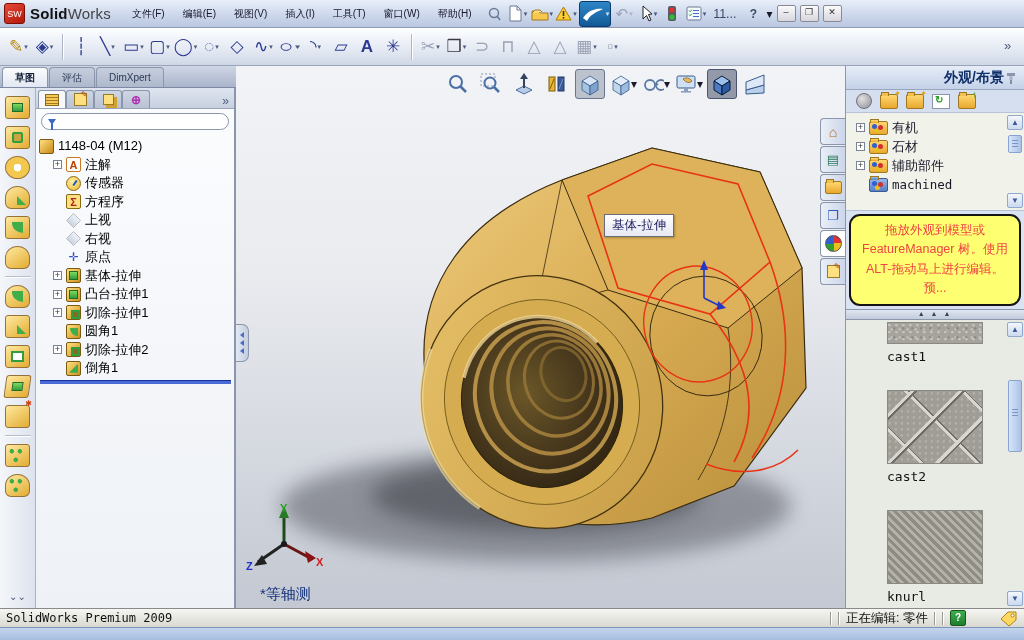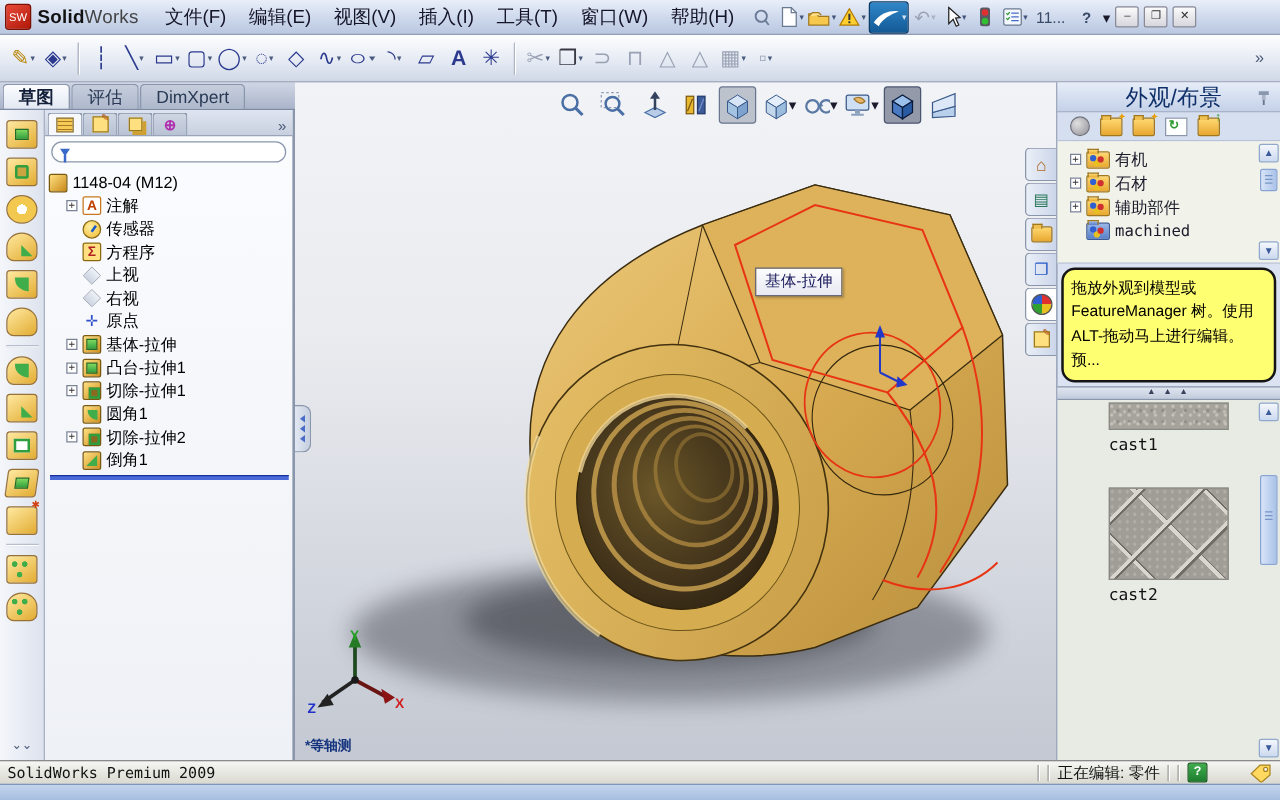--- a/index.html
+++ b/index.html
@@ -10,21 +10,21 @@
 
   
   #titlebar{left:0;top:0;width:1024px;height:28px;display:flex;align-items:center;
     background:linear-gradient(180deg,#e9eff9 0%,#cdd8ec 55%,#b9c7e0 100%);
     border-bottom:1px solid #8e9cb8;box-sizing:border-box;padding:0 4px;gap:2px}
   .logo-cube{width:19px;height:19px;background:linear-gradient(145deg,#e84a3a,#b01808);
     border:1px solid #7a1004;border-radius:3px;color:#fff;font-weight:normal;font-size:9px;
     display:flex;align-items:center;justify-content:center;margin-right:3px}
   .logo-text{font-size:15px;letter-spacing:.2px;margin-right:10px}
   .logo-text b{color:#111}.logo-text span{color:#444;font-weight:normal}
-  .menu-item{padding:2px 9px;font-size:15px;color:#15152a;cursor:default;border-radius:2px}
+  .menu-item{padding:2px 9px;font-size:10px;color:#15152a;cursor:default;border-radius:2px}
   .tbi{height:22px;min-width:22px;display:flex;align-items:center;justify-content:center;
     border-radius:3px;color:#3a4a66}
   .tbi .dd{font-size:7px;color:#44547a;margin-left:1px}
   .swoosh{background:linear-gradient(180deg,#2f86c8,#135a96);border:1px solid #0a3a66;width:30px;height:24px}
   .winbtn{width:17px;height:15px;margin-left:2px;border:1px solid #8a8a96;border-radius:2px;
     background:linear-gradient(#fbfbfb,#d6d6dd);font-size:9px;line-height:13px;text-align:center;color:#333}
   .gray-glyph{color:#9aa2b4;font-size:15px}
 
   
   #toolbar2{left:0;top:28px;width:1024px;height:38px;display:flex;align-items:center;
@@ -34,21 +34,21 @@
   .tb2 .glyph{font-size:17px;line-height:28px}
   .tb2 .dd{font-size:7px;color:#4a5a7e;margin-left:1px}
   .tb2.sep{min-width:1px;width:1px;height:26px;background:#aeb6c6;border-right:1px solid #fff;margin:0 4px;pointer-events:none}
   .c-blue{color:#2b3a8f}.c-gray{color:#9aa2b4}.c-gold{color:#b8860b}.c-dark{color:#3a3a44}
   .bold{font-weight:bold}.wide{transform:scaleX(1.45)}
   #tb2-overflow{margin-left:auto;color:#4a5a7a;font-size:13px;padding-right:4px}
 
   
   #cmd-tabs{left:0;top:66px;width:236px;height:22px;display:flex;align-items:flex-end;
     background:linear-gradient(180deg,#cfd6e5,#aab4ca);border-bottom:1px solid #7e8aa4;box-sizing:border-box;padding:0 2px;gap:1px}
-  .ctab{height:19px;padding:0 12px;font-size:14px;line-height:19px;color:#2a3a55;
+  .ctab{height:19px;padding:0 12px;font-size:10px;line-height:19px;color:#2a3a55;
     background:linear-gradient(#c6cedd,#aeb8cc);border:1px solid #8a96ac;border-bottom:0;border-radius:4px 4px 0 0}
   .ctab.active{background:linear-gradient(#fbfcfe,#e2e8f2);color:#131f38;font-weight:bold}
 
   
   #features-strip{left:0;top:88px;width:36px;height:520px;
     background:linear-gradient(90deg,#f4f6fa,#dde3ee);border-right:1px solid #aab2c4;
     box-sizing:border-box;display:flex;flex-direction:column;align-items:center;padding-top:8px;gap:7px}
   .lsi{width:23px;height:21px;border-radius:3px;position:relative;
     background:linear-gradient(145deg,#ffe9a0,#e2ac32);border:1px solid #97713a}
   .lsi::after{content:"";position:absolute}
@@ -118,21 +118,21 @@
 
   
   #viewport{left:236px;top:66px;width:609px;height:542px;
     background:linear-gradient(180deg,#f2f3f6 0%,#e9ebef 38%,#c3c8d2 100%);overflow:hidden}
   #hud{left:207px;top:3px;display:flex;gap:3px;position:absolute}
   .hud-btn{width:28px;height:28px;display:flex;align-items:center;justify-content:center;border-radius:3px;border:1px solid transparent}
   .hud-btn.pressed{background:rgba(125,135,155,.45);border-color:#6a7690}
   .hud-btn.pressed-dark{background:rgba(70,80,105,.55);border-color:#4a5670}
   #vp-tooltip{left:368px;top:148px;position:absolute;padding:2px 7px;font-size:12.5px;color:#1c1c5e;
     background:linear-gradient(#fdfdfe,#e7e9f2);border:1px solid #6a6a7a;box-shadow:1px 1px 2px rgba(0,0,0,.25)}
-  #view-label{left:8px;bottom:4px;position:absolute;font-weight:bold;font-size:11px;color:#14337e}
+  #view-label{left:24px;bottom:4px;position:absolute;font-weight:normal;font-size:15px;color:#14337e}
   #splitter-handle{left:0;top:258px;width:12px;height:36px;position:absolute;
     background:linear-gradient(90deg,#e3e8f2,#c4cedf);border:1px solid #8a96ac;border-left:0;border-radius:0 7px 7px 0;
     display:flex;flex-direction:column;align-items:center;justify-content:center;gap:2px}
   #splitter-handle i{width:0;height:0;border-top:3px solid transparent;border-bottom:3px solid transparent;border-right:4px solid #4a6ac8}
   #triad{left:6px;bottom:28px;position:absolute}
 
   
   #task-tabs{left:820px;top:118px;width:25px;position:absolute;display:flex;flex-direction:column;gap:1px}
   .ttab{width:25px;height:27px;box-sizing:border-box;border:1px solid #8a96ac;border-right:0;border-radius:4px 0 0 4px;
     background:linear-gradient(90deg,#eaeff7,#ccd6ea);display:flex;align-items:center;justify-content:center}
@@ -140,42 +140,42 @@
   .sphere{width:15px;height:15px;border-radius:50%;border:1px solid #555;
     background:conic-gradient(#e03030 0 90deg,#e8c020 90deg 180deg,#30a030 180deg 270deg,#3060d0 270deg 360deg)}
   .mini-folder{width:15px;height:11px;background:linear-gradient(#ffd870,#e8a830);border:1px solid #a07820;border-radius:2px;position:relative}
   .mini-folder::before{content:"";position:absolute;left:0;top:-3px;width:6px;height:3px;background:#f0c050;border:1px solid #a07820;border-bottom:0}
 
   
   #task-pane{left:845px;top:66px;width:179px;height:542px;box-sizing:border-box;
     background:#dbe3f2;border-left:1px solid #8a96ac;display:flex;flex-direction:column}
   #tp-header{height:24px;background:linear-gradient(#e6edf8,#c4d1e8);border-bottom:1px solid #9aa6bc;
     display:flex;align-items:center;padding:0 6px 0 28px;box-sizing:border-box}
-  #tp-title{font-weight:normal;font-size:18px;color:#10306a;flex:1;text-align:center}
+  #tp-title{font-weight:bold;font-size:14px;color:#10306a;flex:1;text-align:right}
   #tp-toolbar{height:22px;display:flex;align-items:center;gap:8px;padding:0 10px;background:#d6dff0;border-bottom:1px solid #b6c2d8}
   .tpico{width:16px;height:13px;position:relative}
   .tp-globe{width:14px;height:14px;border-radius:50%;background:radial-gradient(circle at 35% 35%,#e0e0e0,#8f8f98);border:1px solid #70707a}
   .tp-folder{background:linear-gradient(#ffd870,#e8a830);border:1px solid #a07820;border-radius:2px}
   .tp-folder::before{content:"";position:absolute;left:0;top:-3px;width:6px;height:3px;background:#f0c050;border:1px solid #a07820;border-bottom:0}
   .tp-star::after{content:"✦";position:absolute;right:-4px;top:-6px;color:#e8a000;font-size:8px}
   .tp-doc{background:#fff;border:1px solid #8a96ac}
   .tp-doc::after{content:"↻";position:absolute;left:2px;top:-1px;color:#2a9a2a;font-weight:bold;font-size:10px}
   .tp-up::after{content:"↑";position:absolute;right:-2px;top:-6px;color:#2a9a2a;font-weight:bold;font-size:10px}
   #tp-tree{height:98px;background:#f1f2ea;border-bottom:1px solid #b6c2d8;position:relative;
     padding:5px 0 0 10px;box-sizing:border-box;font-size:13px}
   .tprow{display:flex;align-items:center;gap:4px;height:19px;white-space:nowrap}
   .i-folder,.i-folder-blue{width:17px;height:12px;flex:none;border-radius:2px;position:relative;
     background:linear-gradient(#ffd870,#e8a830);border:1px solid #a07820}
   .i-folder-blue{background:linear-gradient(#9ab8e8,#5880c8);border-color:#3a5a98}
   .i-folder::before,.i-folder-blue::before{content:"";position:absolute;left:0;top:-3px;width:7px;height:3px;background:inherit;border:1px solid #a07820;border-bottom:0}
   .i-folder::after,.i-folder-blue::after{content:"";position:absolute;left:2px;top:2px;width:5px;height:5px;border-radius:50%;background:#3060d0;
     box-shadow:6px 1px 0 #d03030,3px 4px 0 #e8c020}
   .latin{font-family:"DejaVu Sans Mono",monospace;font-size:12.5px}
   #tp-tooltip{margin:3px 3px;background:#ffff72;border:2px solid #151515;border-radius:11px;
-    padding:5px 6px;font-size:12.5px;line-height:1.55;color:#000000;}
+    padding:5px 6px;font-size:12.5px;line-height:1.55;color:#ef4444;text-align:center}
   #tp-splitter{height:9px;background:linear-gradient(#e0e6f0,#c2cbdc);border-top:1px solid #8a96ac;border-bottom:1px solid #8a96ac;
     text-align:center;font-size:7px;line-height:7px;color:#38425a;letter-spacing:2px}
   #tp-thumbs{flex:1;background:#e8eae4;position:relative;overflow:hidden}
   .thumb{width:96px;margin:26px auto 0;}
   .thumb .img{height:74px;border:1px solid #8a8a84;box-sizing:border-box}
   .thumb .tlabel{margin-top:5px;font-family:"DejaVu Sans Mono",monospace;font-size:13px;color:#111}
   .thumb.partial-top{margin-top:2px}.thumb.partial-top .img{height:22px}
   .tex-cast1,.tex-cast2{background:
      radial-gradient(circle at 20% 30%,#c6c3bc 1px,transparent 1.6px),
      radial-gradient(circle at 70% 60%,#8f8c85 1px,transparent 1.6px),
@@ -801,20 +801,24 @@
         <div class="thumb partial-top">
           <div class="img tex-cast1"></div>
           <div class="tlabel">cast1</div>
         </div>
 
         <div class="thumb">
           <div class="img tex-cast2"></div>
           <div class="tlabel">cast2</div>
         </div>
 
+        <div class="thumb">
+          <div class="img tex-knurl"></div>
+          <div class="tlabel">knurl</div>
+        </div>
 
       </div>
     <div class="sb" style="top:2px;bottom:2px">
       <div class="sb-btn" style="position:absolute;top:0;left:0;right:0">▲</div>
       <div class="sb-thumb" style="top:58px;height:72px"></div>
       <div class="sb-btn" style="position:absolute;bottom:0;left:0;right:0">▼</div>
     </div>
   </div>
 </div>
 

